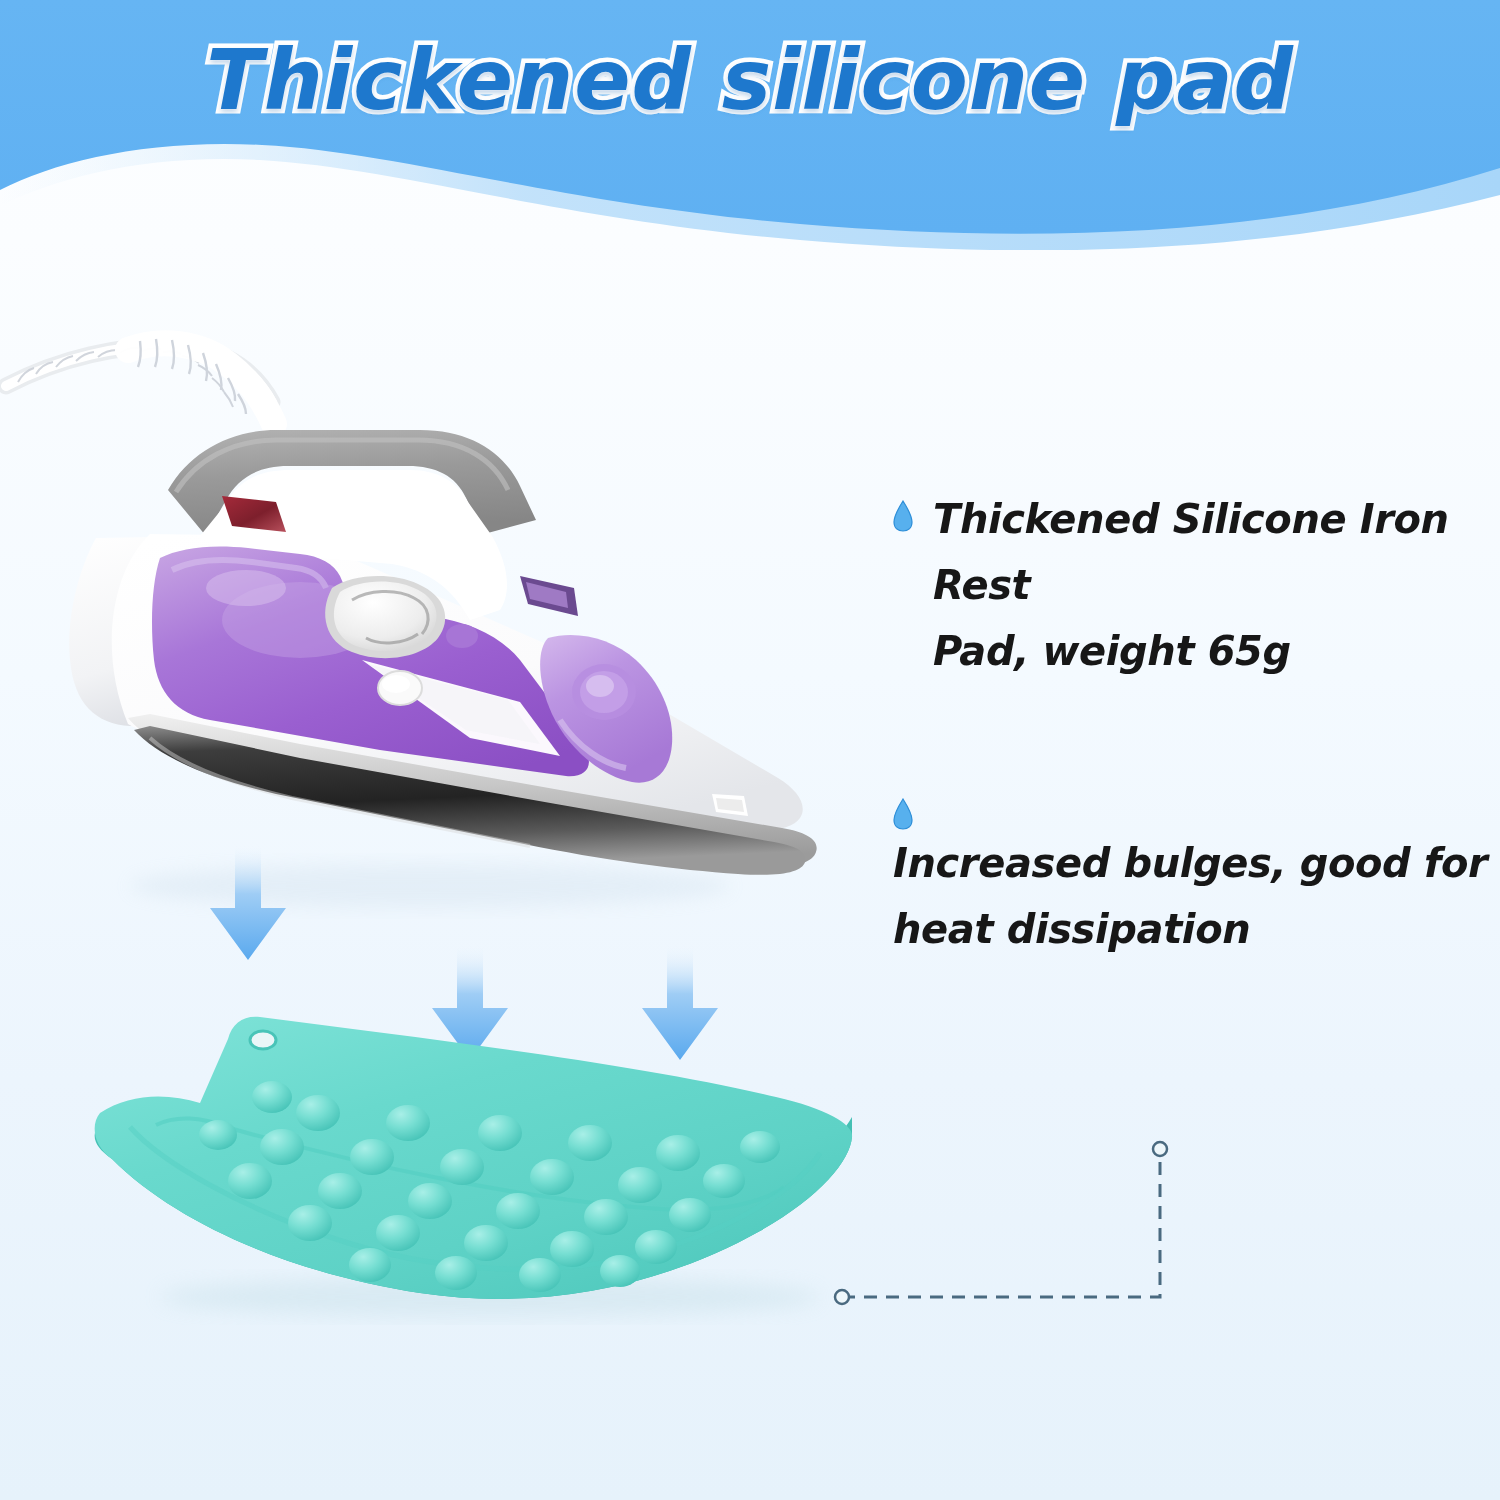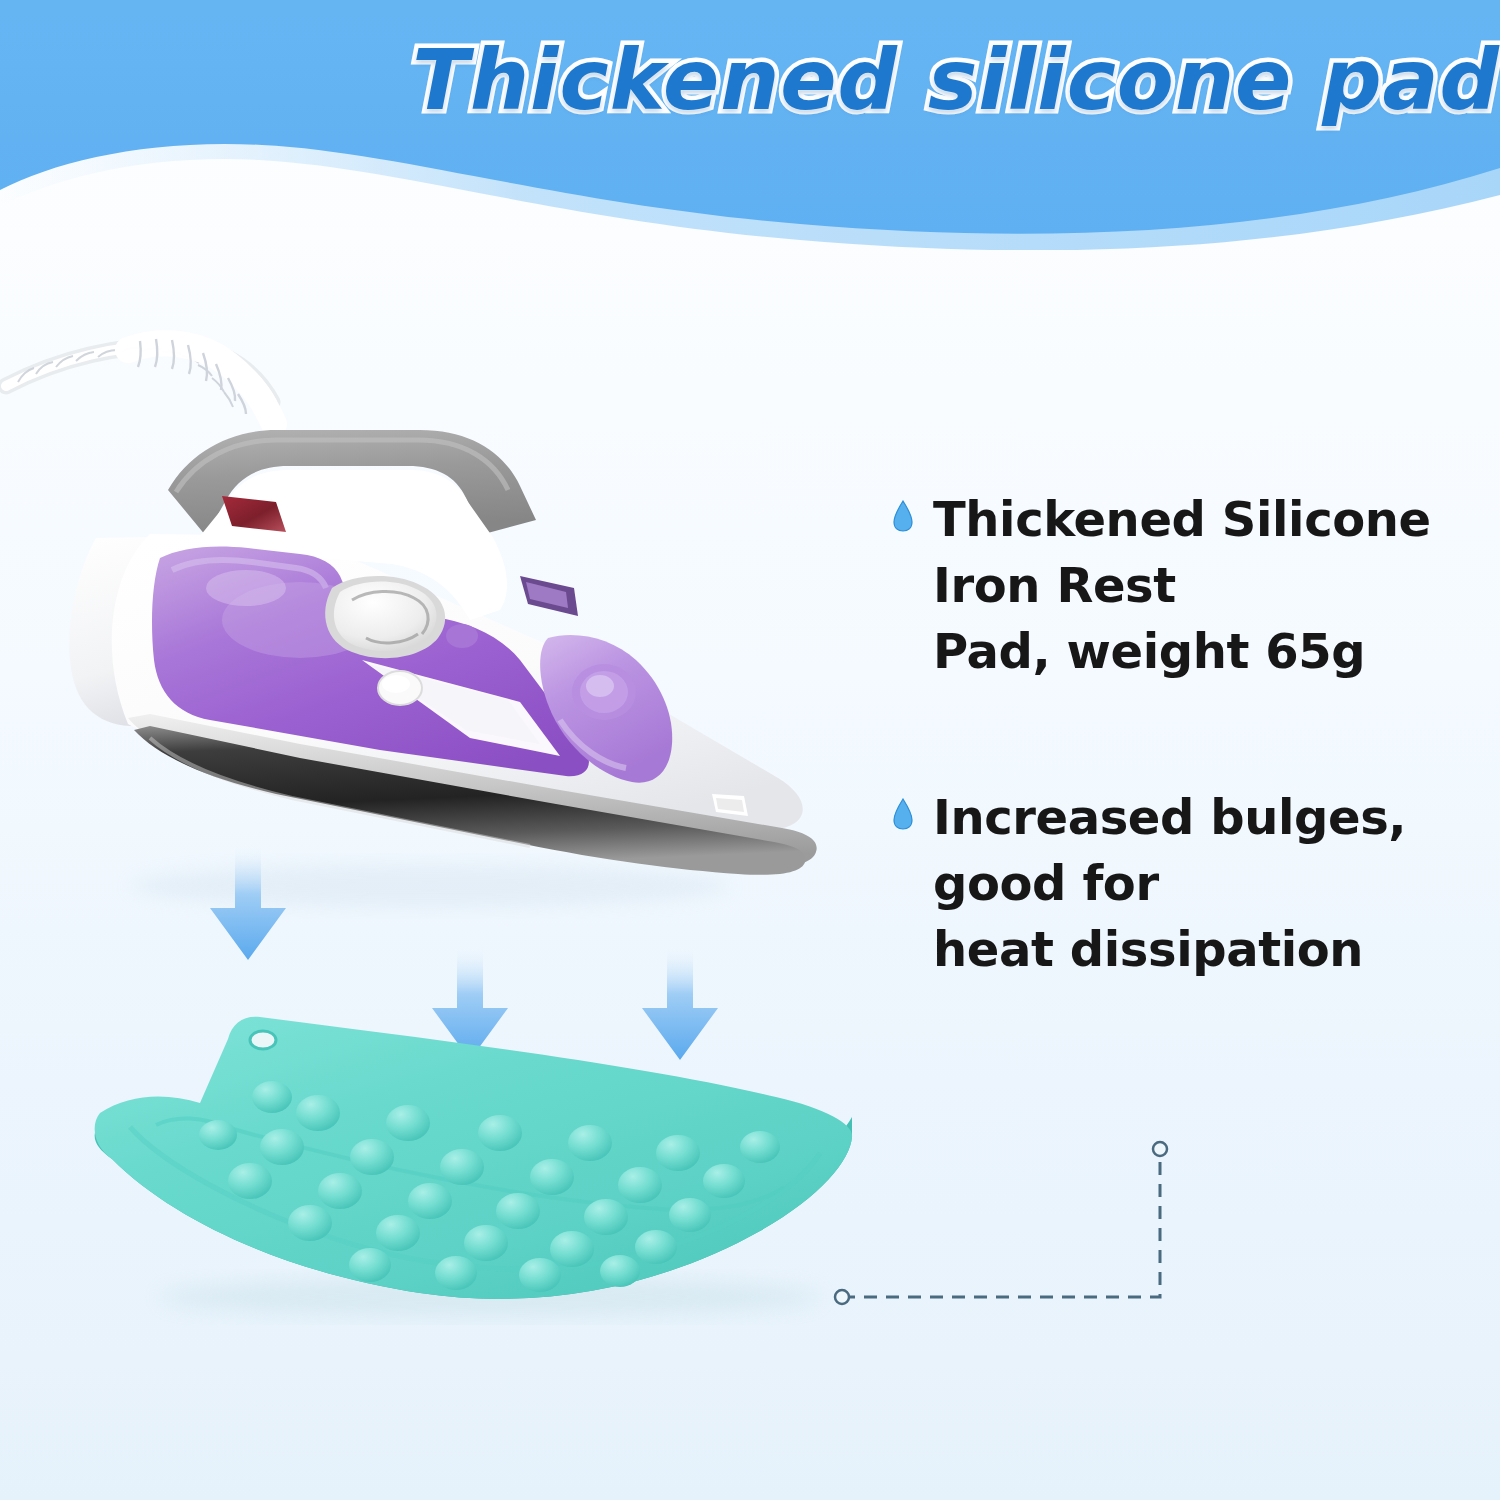--- a/index.html
+++ b/index.html
@@ -13,21 +13,21 @@
   #stage{
     position:relative;width:1500px;height:1500px;overflow:hidden;
     background:linear-gradient(180deg,#fdfeff 0%,#fbfdff 16%,#f4faff 45%,#ecf5fd 72%,#e6f2fb 100%);
   }
 
   
   #header{position:absolute;left:0;top:0;width:1500px;height:250px;}
   #header svg{display:block;width:1500px;height:250px;}
   #title-wrap{
     position:absolute;left:0;top:0;width:1500px;height:160px;
-    display:flex;align-items:center;justify-content:flex-end;
+    display:flex;align-items:center;justify-content:center;
     pointer-events:none;
   }
   #page-title{
     font-family:"DejaVu Sans","Liberation Sans",sans-serif;
     font-style:italic;font-weight:bold;
     font-size:83px;letter-spacing:1px;
     color:#1e78cd;
     -webkit-text-stroke:9px #ffffff;
     paint-order:stroke fill;
     text-shadow:0 0 2px #ffffff, 0 3px 5px rgba(40,110,180,.30);
@@ -54,28 +54,28 @@
   #features{
     position:absolute;left:893px;top:486px;width:600px;
   }
   .feature{display:flex;align-items:flex-start;margin-bottom:0;}
   .feature-bullet{
     flex:0 0 auto;width:20px;height:32px;margin-right:20px;margin-top:14px;
   }
   .feature-bullet svg{display:block;}
   .feature-text{
     font-family:"DejaVu Sans","Liberation Sans",sans-serif;
-    font-weight:600;
-    font-size:48px;line-height:66px;
+    font-style:italic;font-weight:600;
+    font-size:40px;line-height:66px;
     color:#171717;
     letter-spacing:-0.4px;
     white-space:pre-line;
   }
   #f0{margin-top:0;}
-  #f1{margin-top:100px;}
+  #f1{margin-top:100px;flex-direction:column;}
   #f2{margin-top:98px;}
 </style>
 </head>
 <body>
 
 <div id="stage">
 
   <div id="header">
     <svg viewBox="0 0 1500 250" xmlns="http://www.w3.org/2000/svg">
       <defs>

